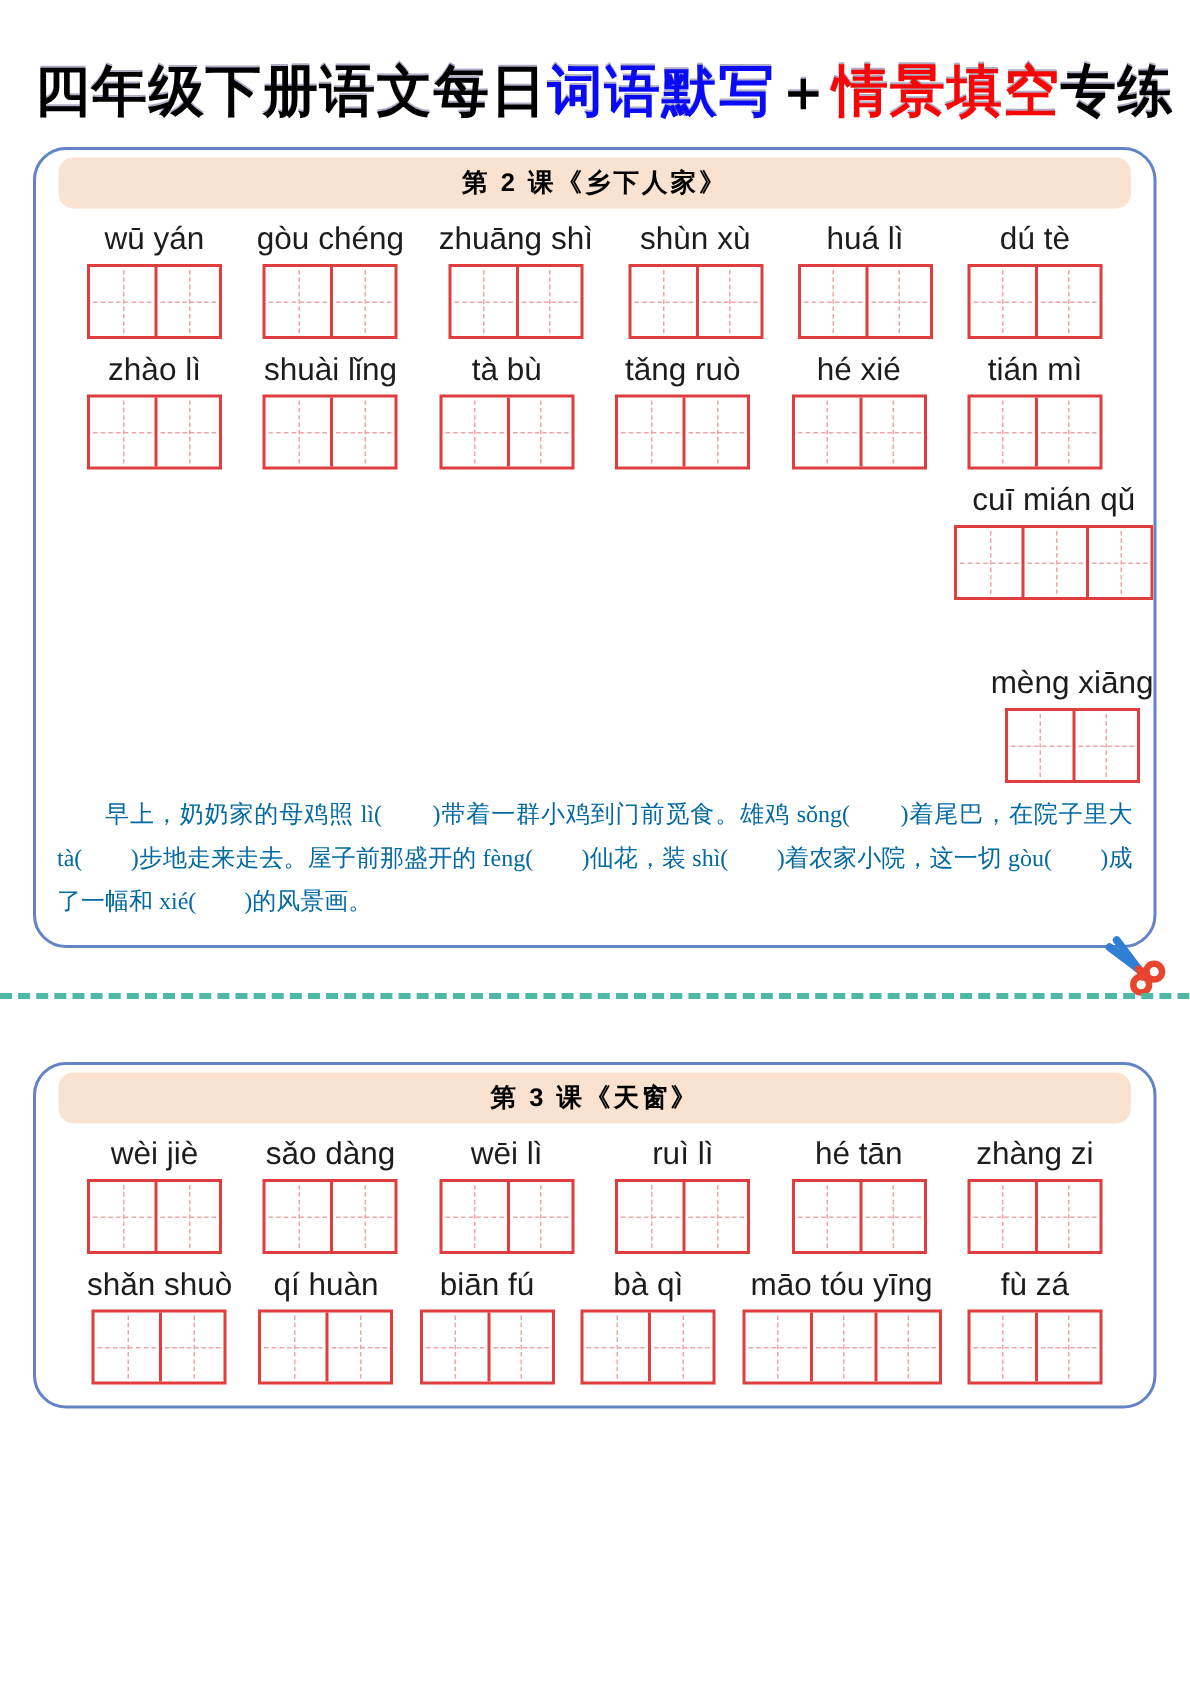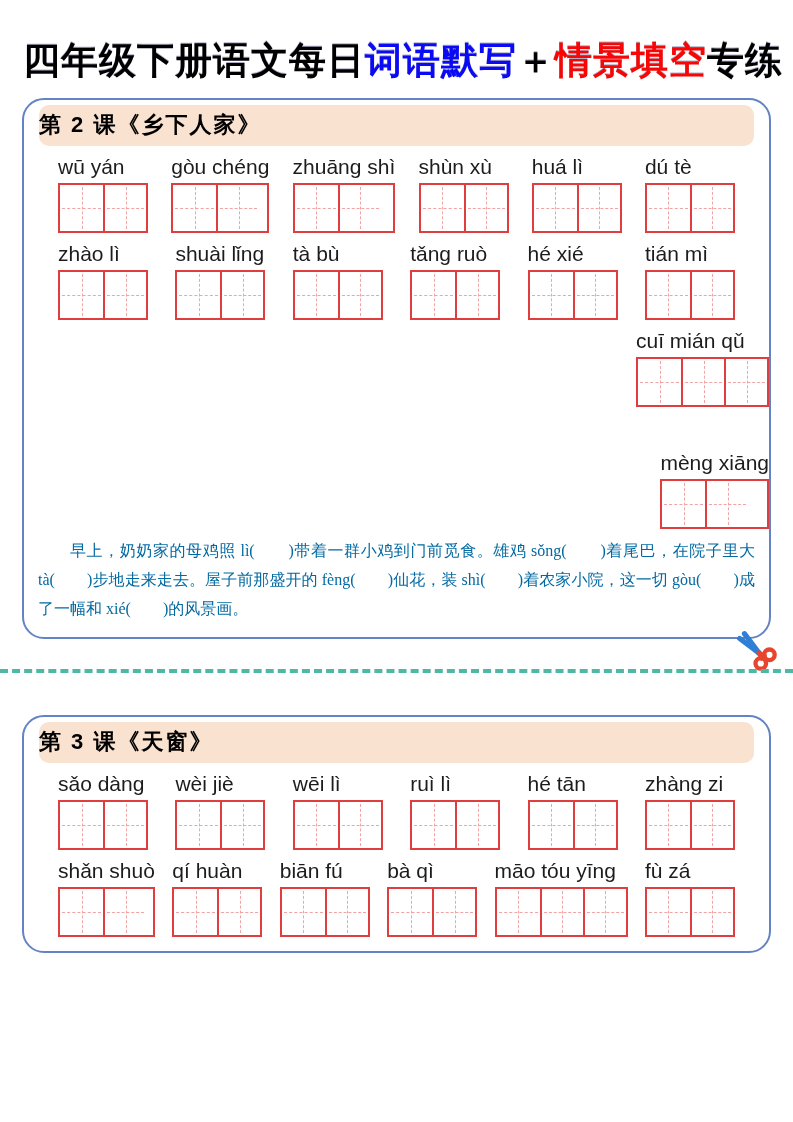--- a/index.html
+++ b/index.html
@@ -20,28 +20,28 @@
     text-shadow:0 -1px 0 rgba(20,20,90,.35);
   }
 
   .card{
     margin:0 22px; background:#fff;
     border:2.5px solid var(--card-border); border-radius:22px;
     padding-bottom:14px; overflow:hidden;
   }
   .banner{
     margin:5px 15px 0; background:var(--banner-bg); border-radius:10px;
-    font-size:22px; font-weight:800; letter-spacing:2px;
+    text-align:center; font-size:17px; font-weight:800; letter-spacing:2px;
     padding:5px 0 6px; color:#000;
   }
 
   .word-row{ display:flex; align-items:flex-end; margin-top:9px; }
   .word-row.spread{ justify-content:space-between; padding:0 34px; }
   .word-row.center{ justify-content:center; gap:44px;flex-direction:column; }
-  .word-unit{ display:flex; flex-direction:column; }
+  .word-unit{ display:flex; flex-direction:column; align-items:center; }
   .pinyin{ font-size:21px; color:#1c1c1c; margin-bottom:4px; white-space:nowrap; }
   .cellbox{ display:inline-flex; border:2px solid var(--grid-red); background:#fff; }
   .cell{ width:43px; height:46px; position:relative; }
   .cell + .cell{ border-left:2px solid var(--grid-red); }
   .cell::before{ content:""; position:absolute; left:2px; right:2px; top:50%;
     border-top:1.5px dashed var(--grid-dash); }
   .cell::after{ content:""; position:absolute; top:2px; bottom:2px; left:50%;
     border-left:1.5px dashed var(--grid-dash); }
 
   .passage{ padding:8px 14px 0; font-size:16px; line-height:1.8; color:#0369a1;
@@ -186,34 +186,34 @@
       </g>
     </svg>
   </span>
   <div class="divider-line"></div>
 </div>
 
 <section class="card">
     <div class="banner">第 3 课《天窗》</div>
     <div class="word-row spread">
       <div class="word-unit">
+        <div class="pinyin">wèi jiè</div>
+        <div class="cellbox">
+          <span class="cell"></span>
+          <span class="cell"></span>
+        </div>
+      </div>
+      <div class="word-unit">
         <div class="pinyin">sǎo dàng</div>
         <div class="cellbox">
           <span class="cell"></span>
           <span class="cell"></span>
         </div>
       </div>
       <div class="word-unit">
-        <div class="pinyin">wèi jiè</div>
-        <div class="cellbox">
-          <span class="cell"></span>
-          <span class="cell"></span>
-        </div>
-      </div>
-      <div class="word-unit">
         <div class="pinyin">wēi lì</div>
         <div class="cellbox">
           <span class="cell"></span>
           <span class="cell"></span>
         </div>
       </div>
       <div class="word-unit">
         <div class="pinyin">ruì lì</div>
         <div class="cellbox">
           <span class="cell"></span>

